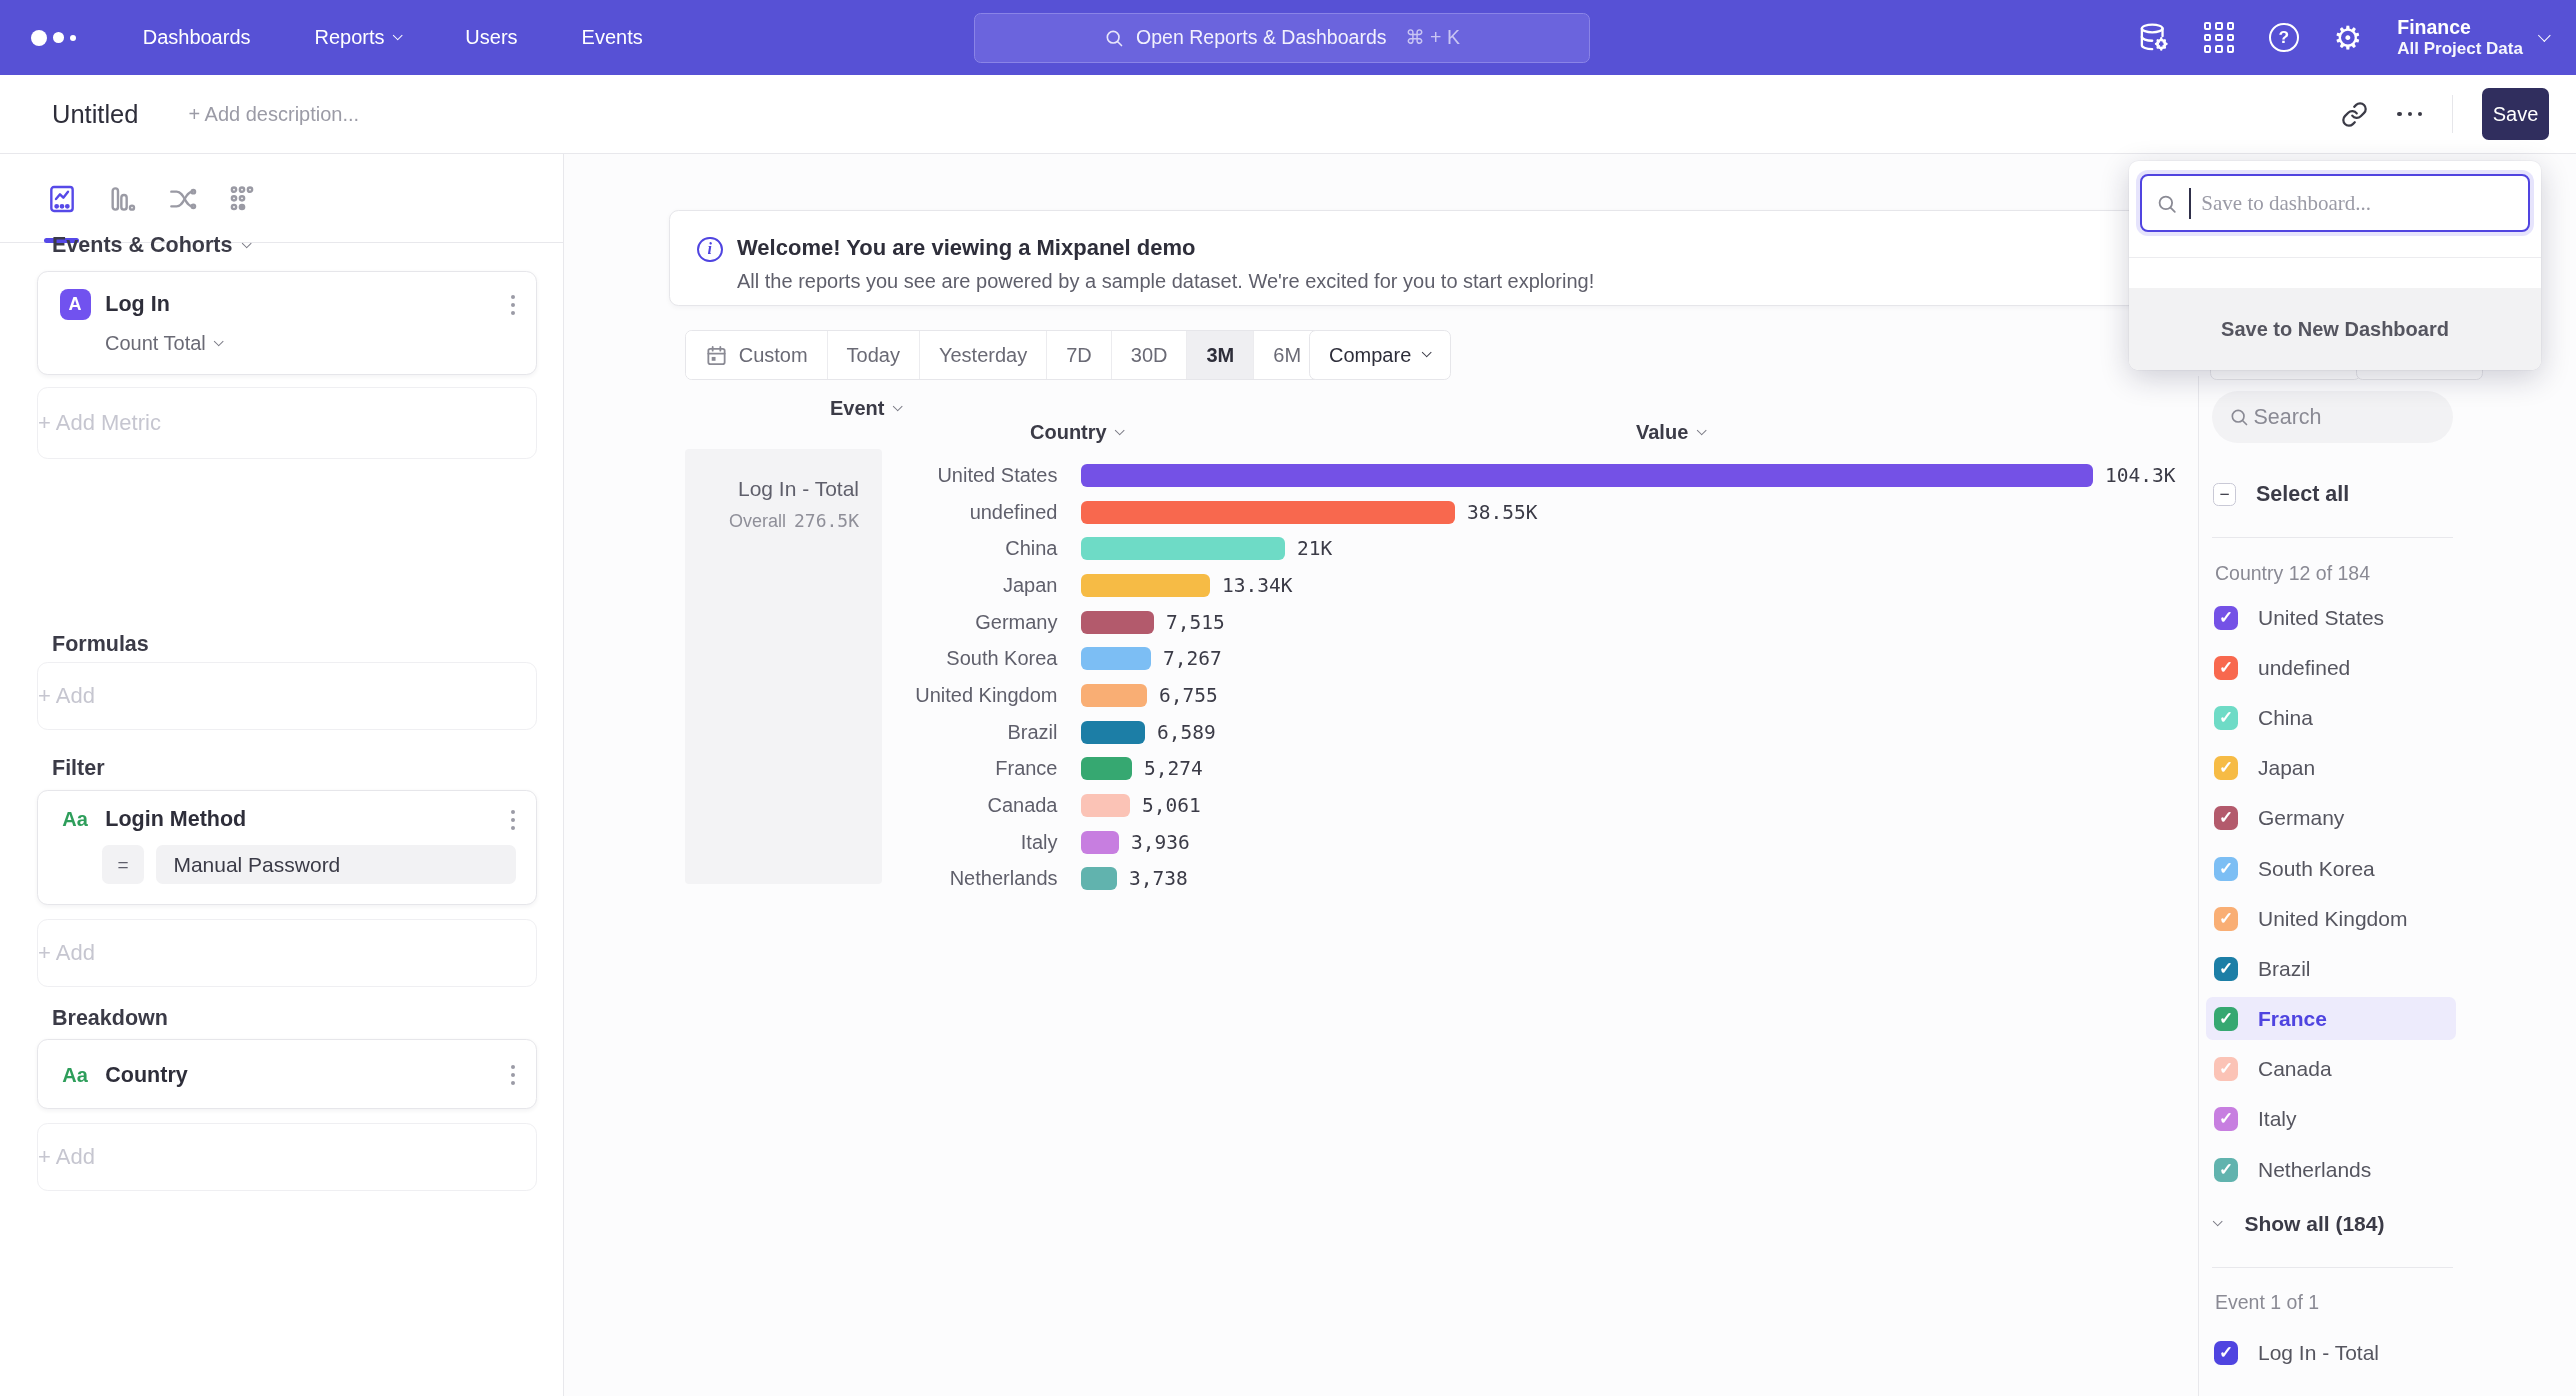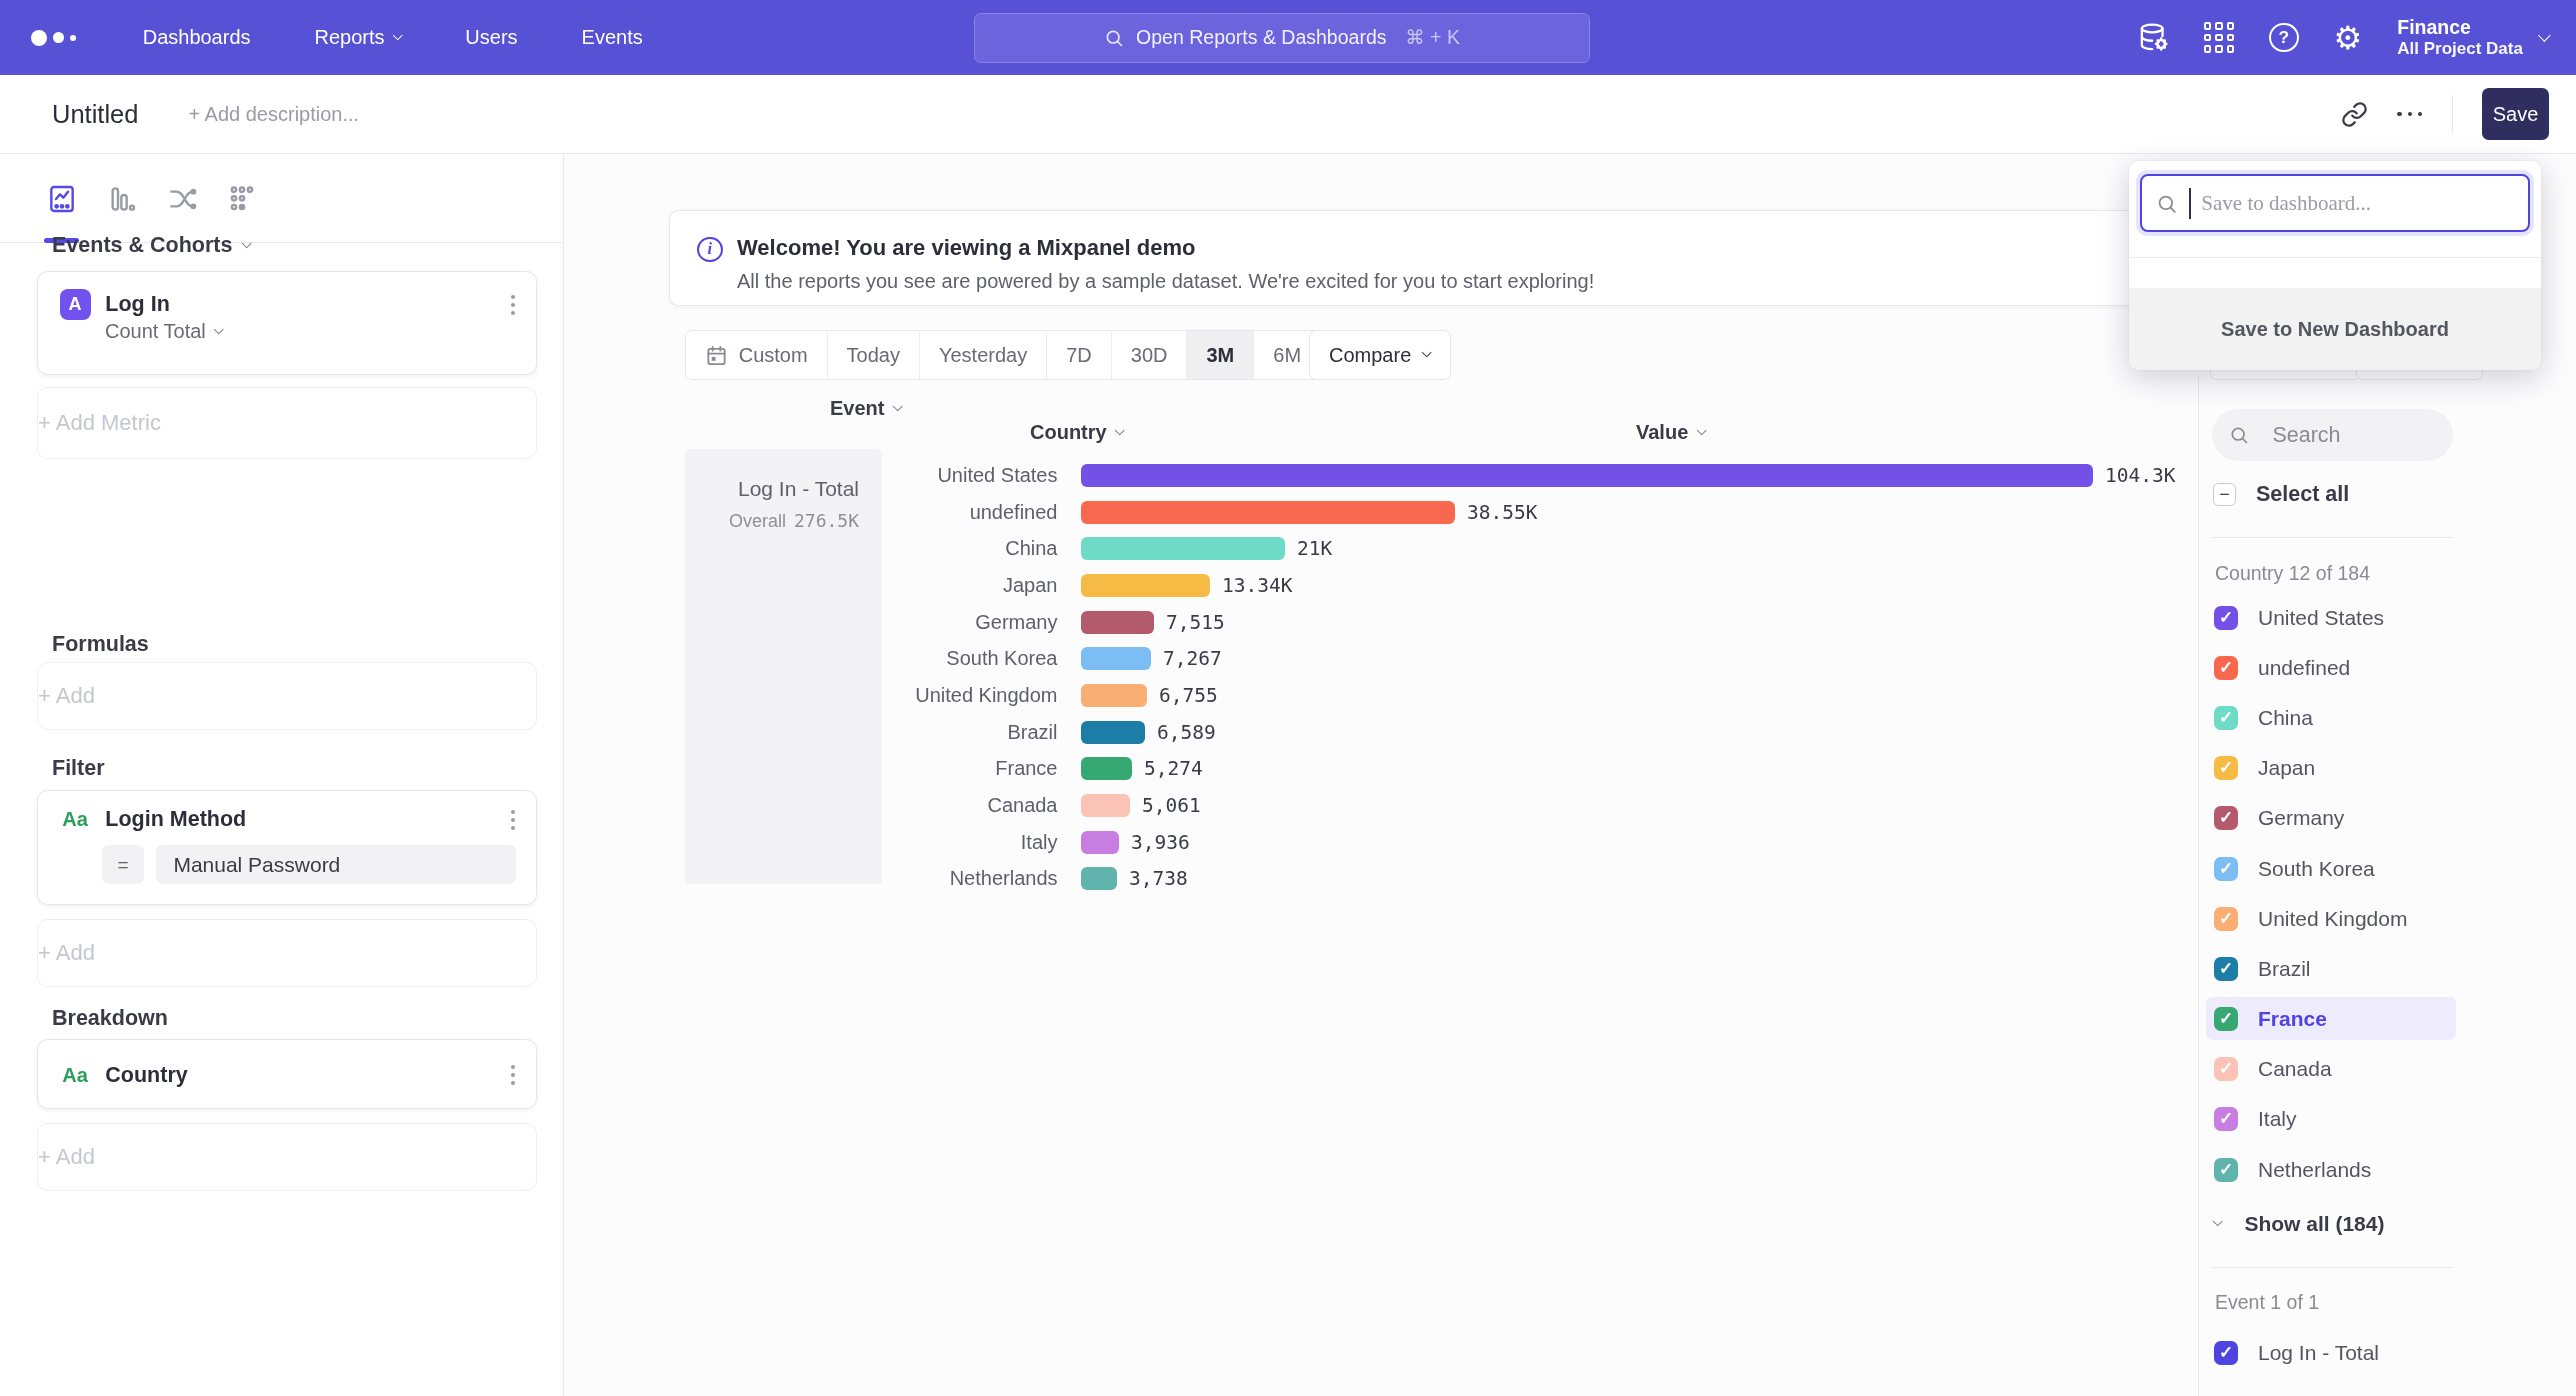--- a/index.html
+++ b/index.html
@@ -83,21 +83,21 @@
   .event-cell{left:685px;top:449px;width:197px;height:435px;background:#f3f3f5;border-radius:4px;text-align:right;padding:28px 23px 0 0}
   .event-cell .nm{font-size:21px;color:#5f5f6b}
   .event-cell .ov{margin-top:9.4px;font-size:18px;color:#8f8f99}
   .event-cell .ov b{font-family:"DejaVu Sans Mono",monospace;font-weight:400;margin-left:8px}
   .crow{position:absolute;left:805px;height:37px;display:flex;align-items:center}
   .clabel{width:276px;text-align:right;font-size:20px;color:#5f5f6b;padding-right:23.5px}
   .cbar{height:23px;border-radius:6px}
   .cval{font-family:"DejaVu Sans Mono",monospace;font-size:19.5px;color:#3b3b47;margin-left:12px}
 
   .panel-divider{left:2198px;top:376px;width:0.7px;bottom:0;background:#e8e8ec}
-  .panel-search{left:2212px;top:409px;width:241px;height:52px;border-radius:26px;background:#f2f2f4;display:flex;align-items:center;gap:23px;padding-left:17.4px;color:#8a8a94}
+  .panel-search{left:2212px;top:391px;width:241px;height:52px;border-radius:26px;background:#f2f2f4;display:flex;align-items:center;gap:4px;padding-left:17.4px;color:#8a8a94}
   .panel-search input{border:none;outline:none;background:transparent;font-size:21.5px;color:#3b3b47;width:161px;font-family:"Liberation Sans",sans-serif}
   .panel-search input::placeholder{color:#8a8a94}
   .cb{width:24px;height:24px;border-radius:6.7px;display:flex;align-items:center;justify-content:center;color:#fff;font-size:17px;font-weight:700;flex:none}
   .cb-ind{width:23px;height:23px;border:1.3px solid #c9c9d6;border-radius:5.4px;background:#fff;color:#3b3b47;font-size:17.4px;display:flex;align-items:center;justify-content:center}
   .prow{position:absolute;left:2206px;width:250px;height:43px;display:flex;align-items:center;gap:20px;padding-left:8px;border-radius:6.7px;cursor:pointer}
   .prow .lbl{font-size:21px;color:#55555f}
   .prow.hl{background:#edebfc}
   .prow.hl .lbl{color:#4f44e0;font-weight:700}
   .hdiv{position:absolute;left:2212px;width:241px;height:0.7px;background:#e8e8ec}
   .plabel{position:absolute;left:2215px;font-size:19.5px;color:#8a8a94}
@@ -249,21 +249,21 @@
   <div class="card" style="top:117px;height:104px">
     <div class="card-row" style="padding-top:17.4px">
       <span class="badge-a">A</span>
       <span class="card-name">Log In</span>
       <span class="kebab">
           <span></span>
           <span></span>
           <span></span>
         </span>
     </div>
-    <div class="count-total" style="">
+    <div class="count-total" style="margin-top:12px">
       <span>Count Total</span>
         <span class="chev"></span>
     </div>
   </div>
 
   <div class="ghost" style="top:233px;height:72px">
       <span>+ Add Metric</span>
     </div>
 
   <div class="sec-head" style="top:478px">

